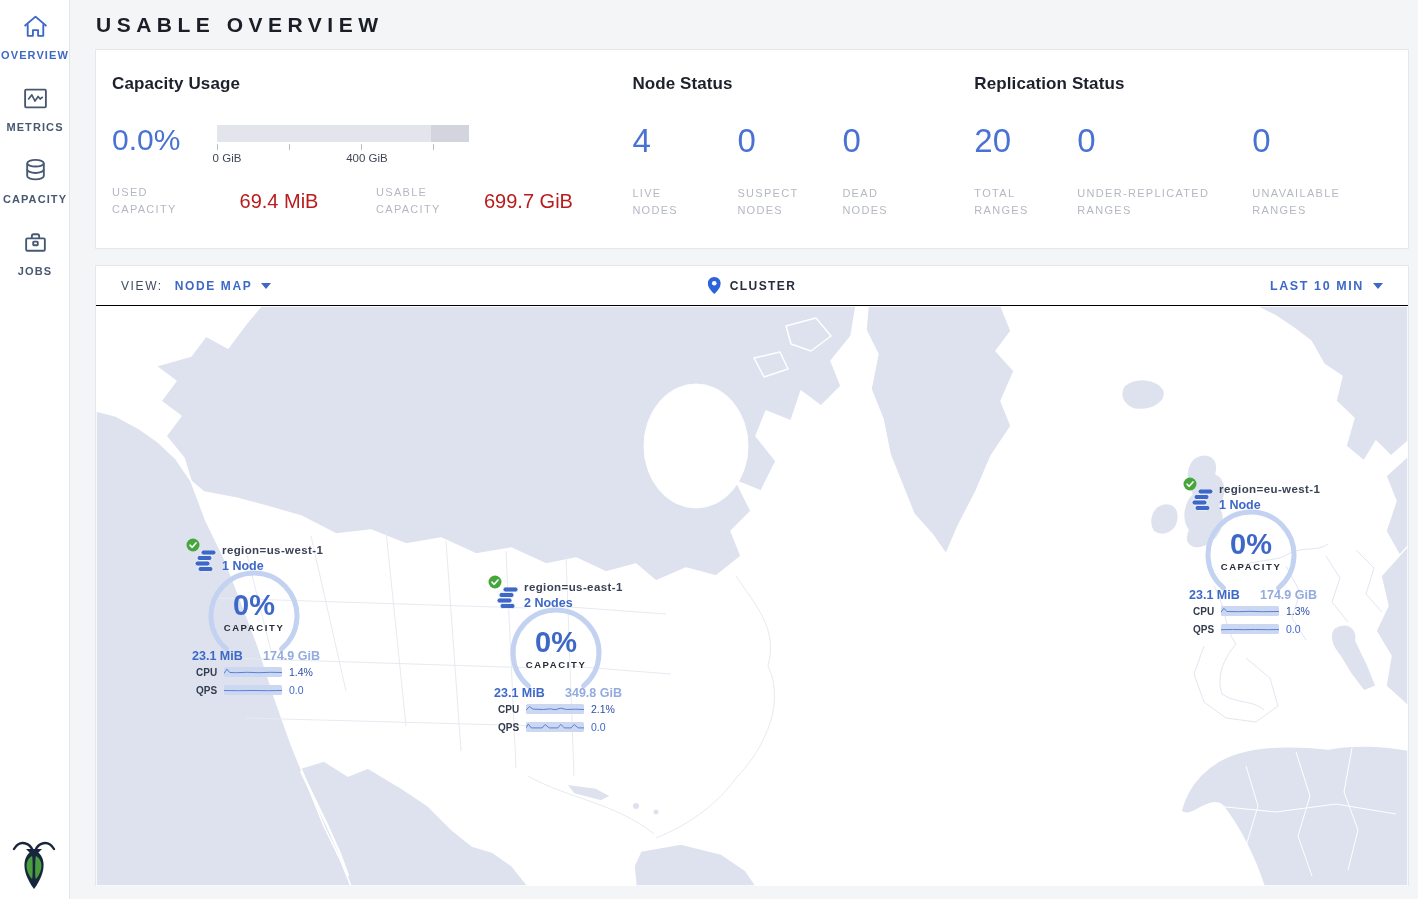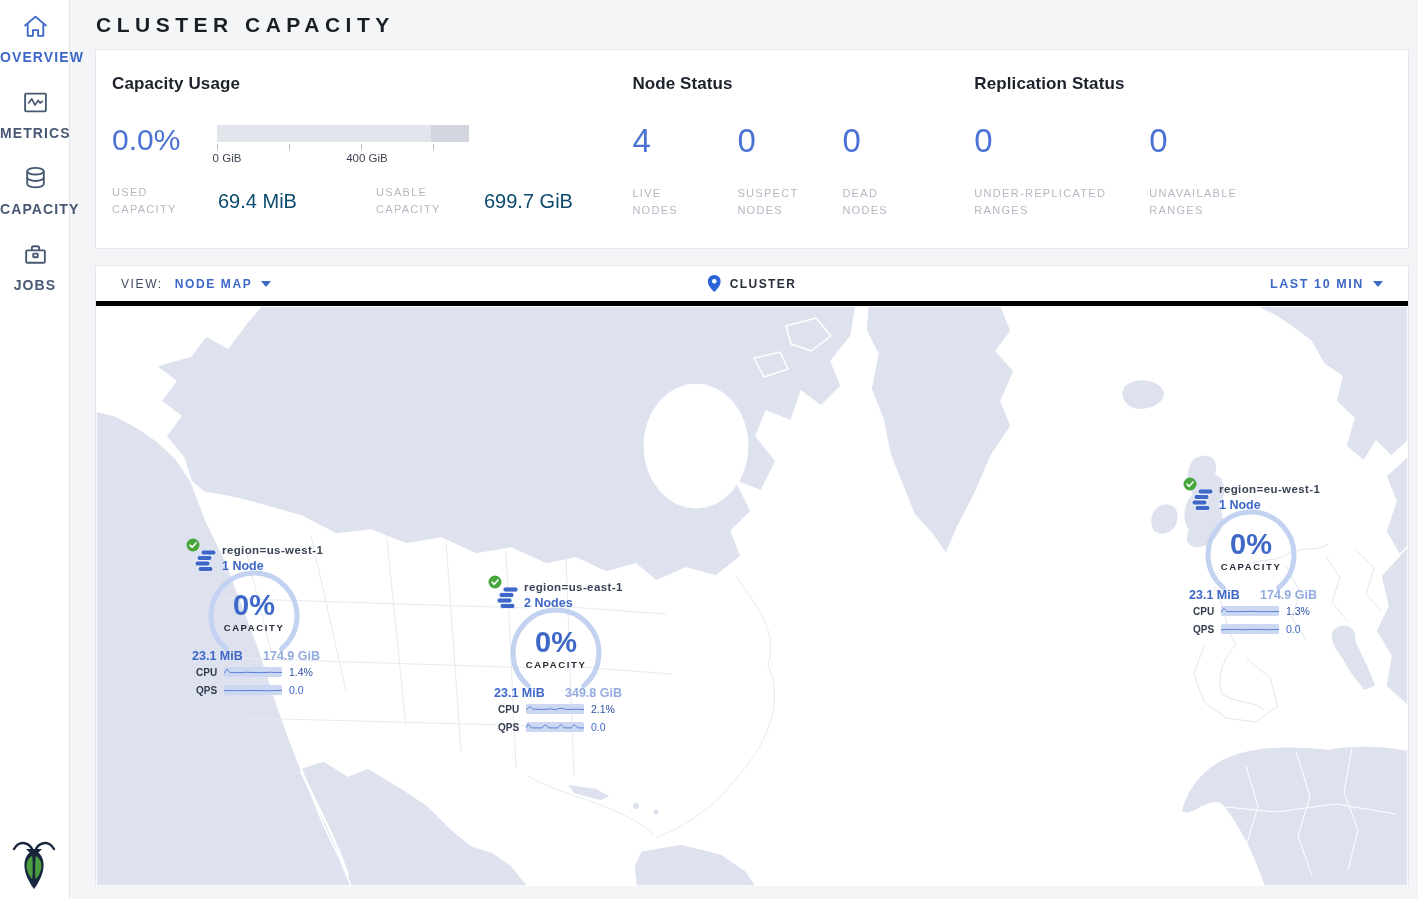--- a/index.html
+++ b/index.html
@@ -12,21 +12,21 @@
   }
 
   
   .sidebar {
     position:fixed; left:0; top:0; width:70px; height:899px;
     background:#ffffff; border-right:1px solid #e4e5ea; z-index:50;
   }
   .side-item { width:70px; text-align:center; padding:13px 0 11px; cursor:pointer; }
   .side-item .ic { display:inline-block; width:27px; height:27px; }
   .side-item .lbl {
-    display:block; margin-top:5px; font-size:14px; font-weight:bold;
+    display:block; margin-top:5px; font-size:11px; font-weight:bold;
     letter-spacing:1.1px; color:#475872;
   }
   .side-item.active .lbl { color:#3e68c8; }
   .side-logo { position:absolute; left:11px; bottom:6px; width:46px; height:56px; }
 
   
   .content { margin-left:70px; width:1348px; }
   .page-title {
     margin:0; padding:13px 0 12px 26px;
     font-size:21px; font-weight:bold; letter-spacing:5.5px; color:#1a1e27;
@@ -49,40 +49,40 @@
   .cap-ticklabels span {
     position:absolute; transform:translateX(-50%); white-space:nowrap;
     font-size:11.5px; color:#3f4656; top:2px;
   }
   .cap-details { display:flex; align-items:center; margin-top:19px; }
   .stat-label {
     font-size:11px; letter-spacing:1.3px; color:#b4b8c2; line-height:1.55;
     font-weight:normal;
   }
   .cap-details .stat-label { width:90px; }
-  .cap-value { font-size:20px; color:#0c4a6e; margin-left:16px; white-space:nowrap; }
+  .cap-value { font-size:20px; color:#b91c1c; margin-left:16px; white-space:nowrap;text-align:center; }
   .cap-value.first { width:122px; }
   .cap-details .stat-label.second { width:92px; margin-left:36px; }
 
   .sec-nodes { width:347px; }
   .sec-repl  { width:440px; }
   .stat-cols { display:flex; }
   .stat-col .big { font-size:33px; line-height:33px; color:#4a72d4; margin:0 0 28px 0; }
   .stat-col .stat-label { display:block; }
   .sec-nodes .stat-col { width:105px; }
   .sec-repl .stat-col.c1 { width:103px; }
   .sec-repl .stat-col.c2 { width:175px; }
   .sec-repl .stat-col.c3 { width:150px; }
   .stat-label.w70 { width:72px; }
   .stat-label.w130 { width:140px; }
 
   
   .map-card { margin-top:16px; height:621px; position:relative; }
   .map-toolbar {
-    position:relative; height:40px; border-bottom:5px solid #000000;
+    position:relative; height:40px; border-bottom:1px solid #000000;
     display:flex; align-items:center; padding:0 25px;
     background:#fff; z-index:5;
   }
   .tb-left { display:flex; align-items:center; }
   .tb-view-label { font-size:12px; letter-spacing:1.6px; color:#3f4a5f; }
   .tb-view-value {
     margin-left:12px; font-size:12px; letter-spacing:1.6px; font-weight:bold;
     color:#3e68c8; cursor:pointer; display:flex; align-items:center;
   }
   .caret {
@@ -183,21 +183,21 @@
       <path d="M15 12 L31 12 L23 20 Z" fill="#17263c"></path>
       <path d="M23 13 C11 17.5 9.5 34 23 52 C36.5 34 35 17.5 23 13 Z" fill="#17263c"></path>
       <path d="M21 19 C13.5 23 14 34 21 42 C22 43.2 22 20 21 19 Z" fill="#4a9e3f"></path>
       <path d="M25 19 C32.5 23 32 34 25 42 C24 43.2 24 20 25 19 Z" fill="#4a9e3f"></path>
     </svg>
   </div>
 </aside>
 
 <main class="content">
 
-  <h1 class="page-title">CLUSTER CAPACITY</h1>
+  <h1 class="page-title">USABLE OVERVIEW</h1>
 
   <section class="card stats-card">
 
     <div class="sec-capacity">
       <h2>Capacity Usage</h2>
       <div class="cap-row">
         <div class="cap-pct">0.0%</div>
         <div class="capbar-wrap">
           <div class="capbar">
             <div class="capbar-end"></div>
@@ -236,20 +236,24 @@
         <div class="stat-col">
           <div class="big">0</div>
           <span class="stat-label w70">DEAD NODES</span>
         </div>
       </div>
     </div>
 
     <div class="sec-repl">
       <h2>Replication Status</h2>
       <div class="stat-cols">
+        <div class="stat-col c1">
+          <div class="big">20</div>
+          <span class="stat-label w70">TOTAL RANGES</span>
+        </div>
         <div class="stat-col c2">
           <div class="big">0</div>
           <span class="stat-label w130">UNDER-REPLICATED RANGES</span>
         </div>
         <div class="stat-col c3">
           <div class="big">0</div>
           <span class="stat-label w130">UNAVAILABLE RANGES</span>
         </div>
       </div>
     </div>

